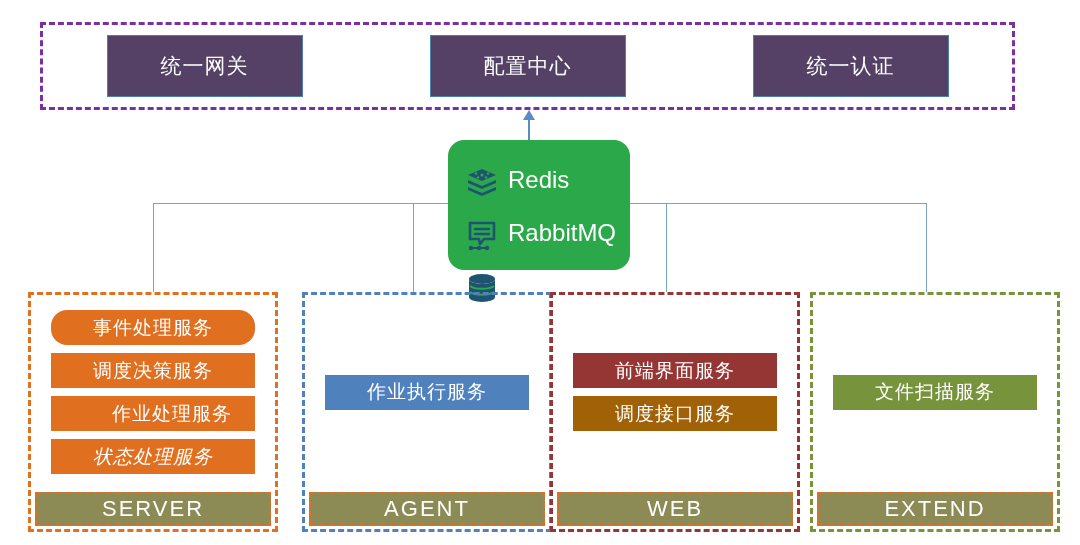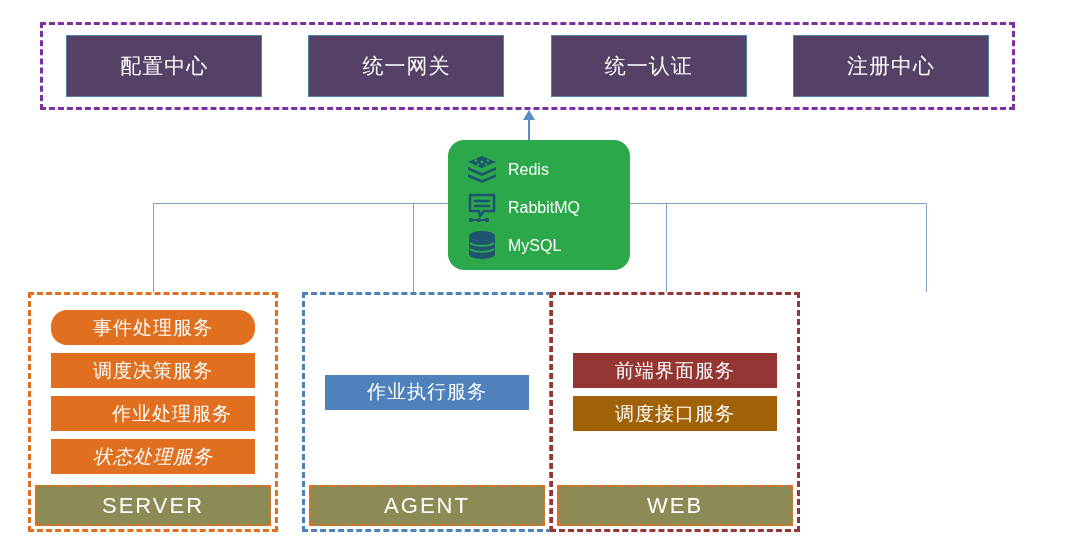--- a/index.html
+++ b/index.html
@@ -44,24 +44,25 @@
   
   .midware{
     position:absolute;
     left:448px;top:140px;width:182px;height:130px;
     background:#2BA84A;
     border-radius:16px;
     box-sizing:border-box;
     padding:11px 0 0 14px;
   }
   .mw-row{
-    display:flex;align-items:center;
+    display:flex;align-items:flex-start;
     height:38px;
     color:#ffffff;
-    font-size:16px;
+    font-size:24px;
+    margin-top:15px;
   }
   .mw-ico{width:40px;height:34px;flex:0 0 40px;display:flex;align-items:center;justify-content:center;}
   .mw-label{margin-left:6px;}
 
   
   .col{
     position:absolute;
     top:292px;width:250px;height:240px;
     box-sizing:border-box;
     border-width:3px;border-style:dashed;
@@ -71,21 +72,21 @@
     display:flex;flex-direction:column;align-items:center;
     justify-content:center;gap:8px;
   }
   .svc{
     width:204px;height:35px;
     display:flex;align-items:center;justify-content:center;
     color:#ffffff;font-size:19px;letter-spacing:1px;
     box-sizing:border-box;
   }
   .col-footer{
-    position:absolute;left:4px;right:4px;bottom:3px;height:41px;
+    position:absolute;left:4px;right:4px;bottom:3px;height:34px;
     background:#8C8A55;
     border:2px dashed #E0701F;
     box-sizing:border-box;
     display:flex;align-items:center;justify-content:center;
     color:#ffffff;font-size:22px;letter-spacing:2px;
   }
 </style>
 </head>
 <body>
 
@@ -96,30 +97,27 @@
 
   <div class="conn bus" style="left:153px;top:203px;width:300px;"></div>
   <div class="conn bus" style="left:626px;top:203px;width:301px;"></div>
   <div class="conn drop" style="left:153px;top:203px;height:89px;"></div>
   <div class="conn drop" style="left:413px;top:203px;height:89px;"></div>
   <div class="conn drop" style="left:666px;top:203px;height:89px;"></div>
   <div class="conn drop" style="left:926px;top:203px;height:89px;"></div>
 
   <div class="platform">
     <div class="plat-box">
+      <span>统一网关</span>
+    </div>
+    <div class="plat-box">
       <span>配置中心</span>
-    </div>
-    <div class="plat-box">
-      <span>统一网关</span>
     </div>
     <div class="plat-box">
       <span>统一认证</span>
-    </div>
-    <div class="plat-box">
-      <span>注册中心</span>
     </div>
   </div>
 
   <div class="midware">
 
     <div class="mw-row">
       <span class="mw-ico">
         <svg width="32" height="30" viewBox="0 0 32 30">
           <g fill="#1F5470">
             <path d="M16 1 L30 7 L16 13 L2 7 Z"></path>
@@ -210,14 +208,24 @@
       </div>
       <div class="svc" style="background:#a16207;text-align:center;">
         <span>调度接口服务</span>
       </div>
     </div>
     <div class="col-footer">
       <span>WEB</span>
     </div>
   </div>
 
+  <div class="col" style="left:810px;border-color:#77933C;">
+    <div class="col-body">
+      <div class="svc" style="background:#77933C;">
+        <span>文件扫描服务</span>
+      </div>
+    </div>
+    <div class="col-footer">
+      <span>EXTEND</span>
+    </div>
+  </div>
 
 </div>
 
 </body></html>

